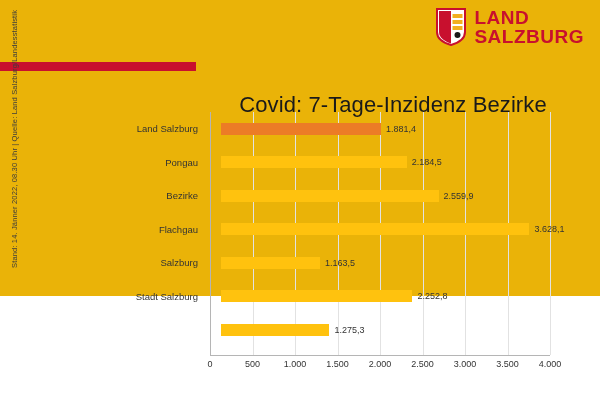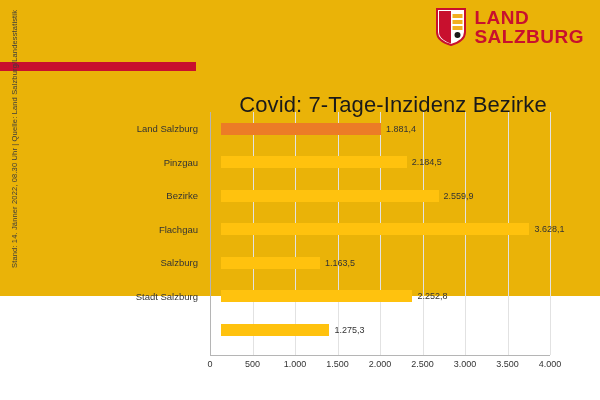--- a/index.html
+++ b/index.html
@@ -177,21 +177,21 @@
 
   <div class="chart-title">Covid: 7-Tage-Inzidenz Bezirke</div>
 
   <div class="plot-wrap">
 
     <div class="cat-labels">
       <div class="row">
           <div class="cat-label">Land Salzburg</div>
         </div>
       <div class="row">
-          <div class="cat-label">Pinzgau</div>
+          <div class="cat-label">Pongau</div>
         </div>
       <div class="row">
           <div class="cat-label">Bezirke</div>
         </div>
       <div class="row">
           <div class="cat-label">Flachgau</div>
         </div>
       <div class="row">
           <div class="cat-label">Salzburg</div>
         </div>

